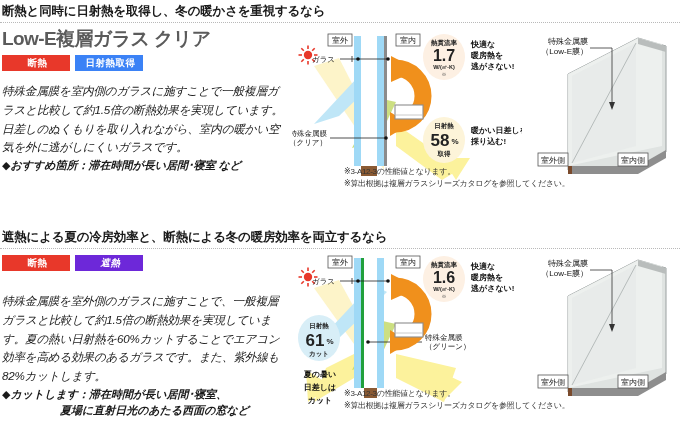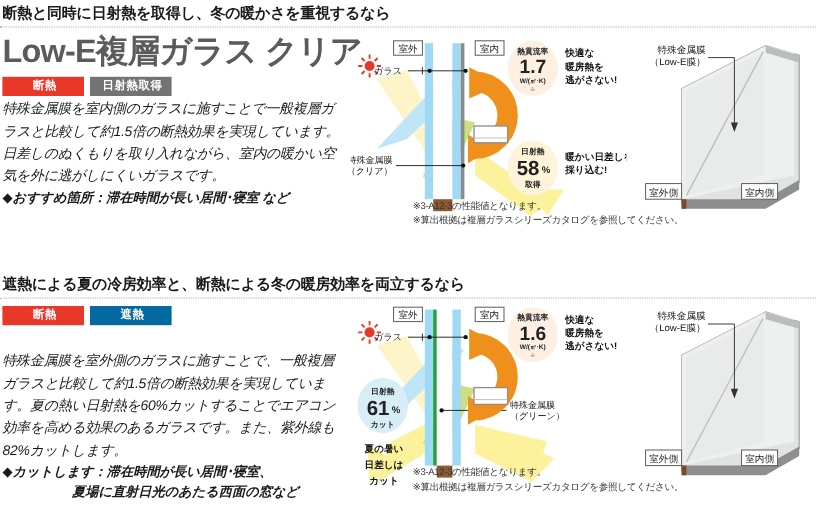--- a/index.html
+++ b/index.html
@@ -17,21 +17,21 @@
 
   .lead{
     font-size:12.5px;font-weight:bold;letter-spacing:-0.2px;
     padding:4px 0 3px 2px;color:#1a1a1a;line-height:1.2;
   }
   .dots{
     height:0;border-top:1px dotted #b9b9b9;margin:0 0 2px 0;width:680px;
   }
 
   .title{
-    font-size:27px;font-weight:bold;color:#5b5b5b;letter-spacing:-0.6px;
+    font-size:19px;font-weight:bold;color:#5b5b5b;letter-spacing:-0.6px;
     padding:3px 0 1px 2px;line-height:1.15;white-space:nowrap;
   }
 
   .badges{padding:4px 0 0 2px;display:flex;gap:5px;}
   .badge{
     display:inline-block;min-width:53px;text-align:center;
     font-size:9.5px;font-weight:bold;color:#fff;
     padding:3px 6px 3px 9px;line-height:1.1;letter-spacing:0.5px;
   }
 
@@ -62,21 +62,21 @@
 <body>
 
 <div class="page">
 
   <div class="section sec1">
     <div class="lead">断熱と同時に日射熱を取得し、冬の暖かさを重視するなら</div>
     <div class="dots"></div>
     <div class="title">Low-E複層ガラス クリア</div>
     <div class="badges">
       <span class="badge" style="background: rgb(232, 56, 42);">断熱</span>
-      <span class="badge" style="background: #737373;">日射熱取得</span>
+      <span class="badge" style="background: #3b82f6;">日射熱取得</span>
     </div>
   </div>
 
   <div class="body-col b1">
     <div class="body-txt">特殊金属膜を室内側のガラスに施すことで一般複層ガラスと比較して約1.5倍の断熱効果を実現しています。日差しのぬくもりを取り入れながら、室内の暖かい空気を外に逃がしにくいガラスです。</div>
     <div class="rec">
       <span>◆おすすめ箇所：滞在時間が長い居間･寝室 など</span>
     </div>
   </div>
 
@@ -200,21 +200,21 @@
         <text x="117" y="133" font-size="8" text-anchor="middle" fill="#222" font-family="'Liberation Sans',sans-serif">室内側</text>
       </g>
     </svg>
   </div>
 
   <div class="section sec2">
     <div class="lead">遮熱による夏の冷房効率と、断熱による冬の暖房効率を両立するなら</div>
     <div class="dots"></div>
     <div class="badges">
       <span class="badge" style="background: rgb(232, 56, 42);">断熱</span>
-      <span class="badge" style="background: #0369a1;">遮熱</span>
+      <span class="badge" style="background: #6d28d9; font-style: italic;">遮熱</span>
     </div>
   </div>
 
   <div class="body-col b2">
     <div class="body-txt">特殊金属膜を室外側のガラスに施すことで、一般複層ガラスと比較して約1.5倍の断熱効果を実現しています。夏の熱い日射熱を60%カットすることでエアコン効率を高める効果のあるガラスです。また、紫外線も82%カットします。</div>
     <div class="rec">
       <span>◆カットします：滞在時間が長い居間･寝室、</span>
       <span class="ind">夏場に直射日光のあたる西面の窓など</span>
     </div>
   </div>

